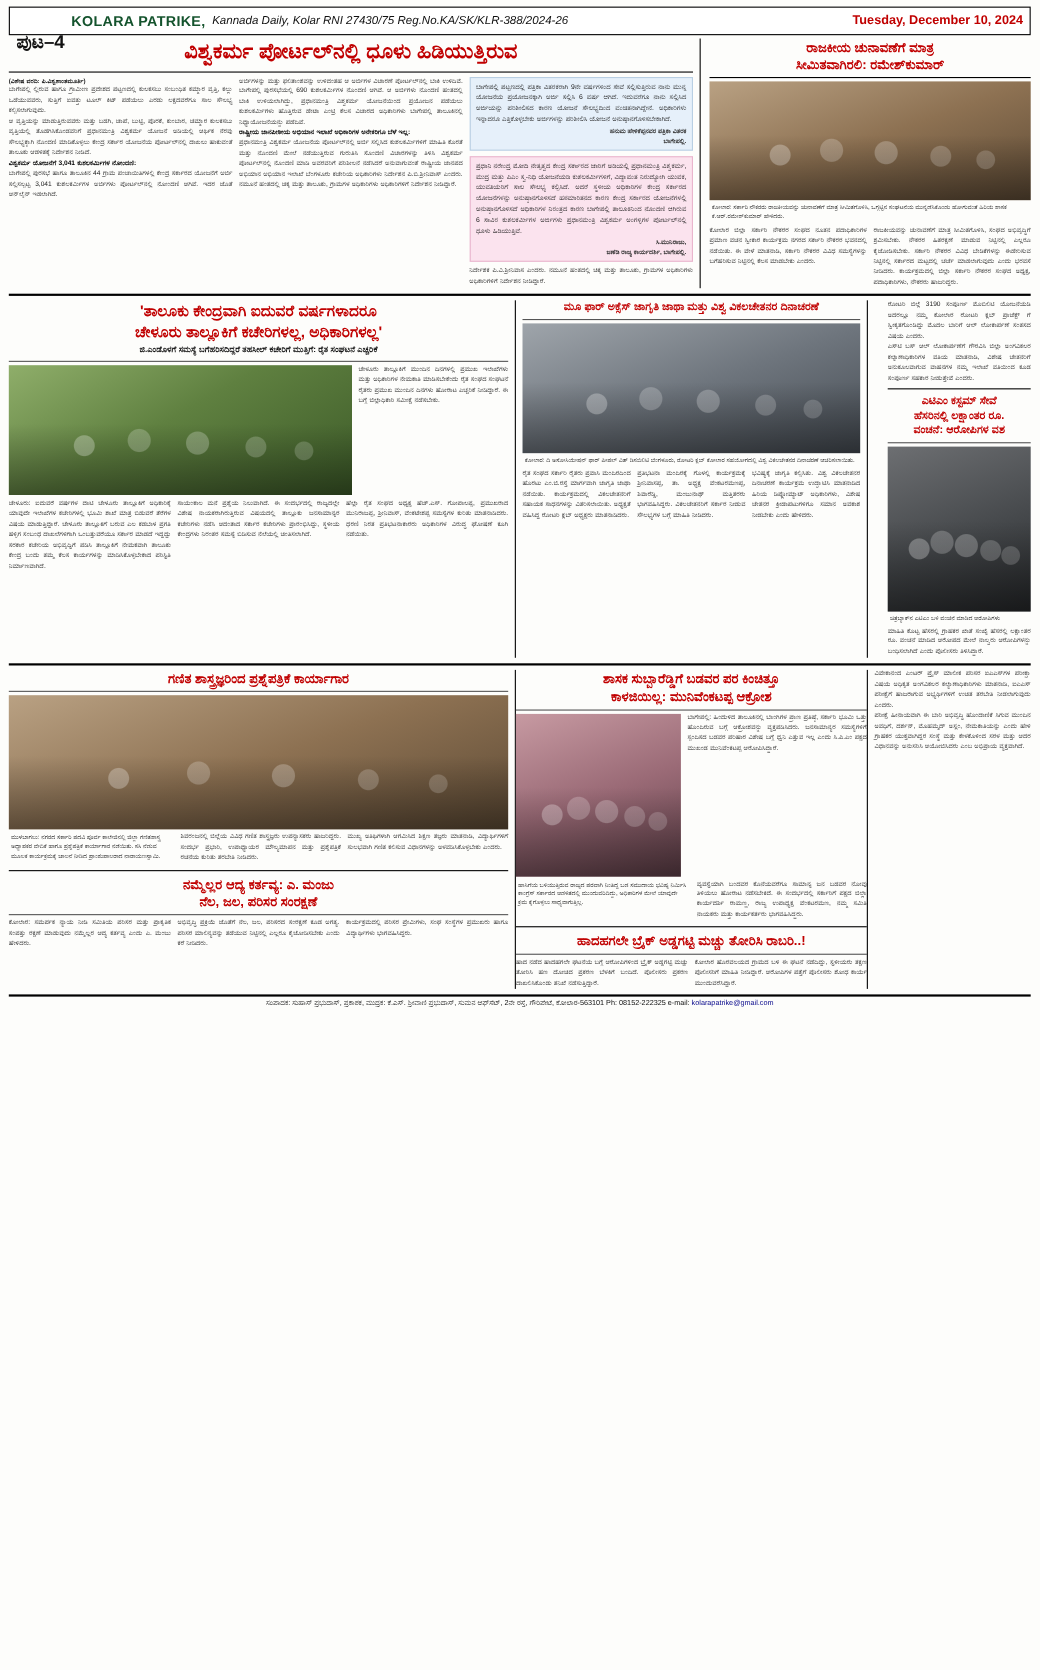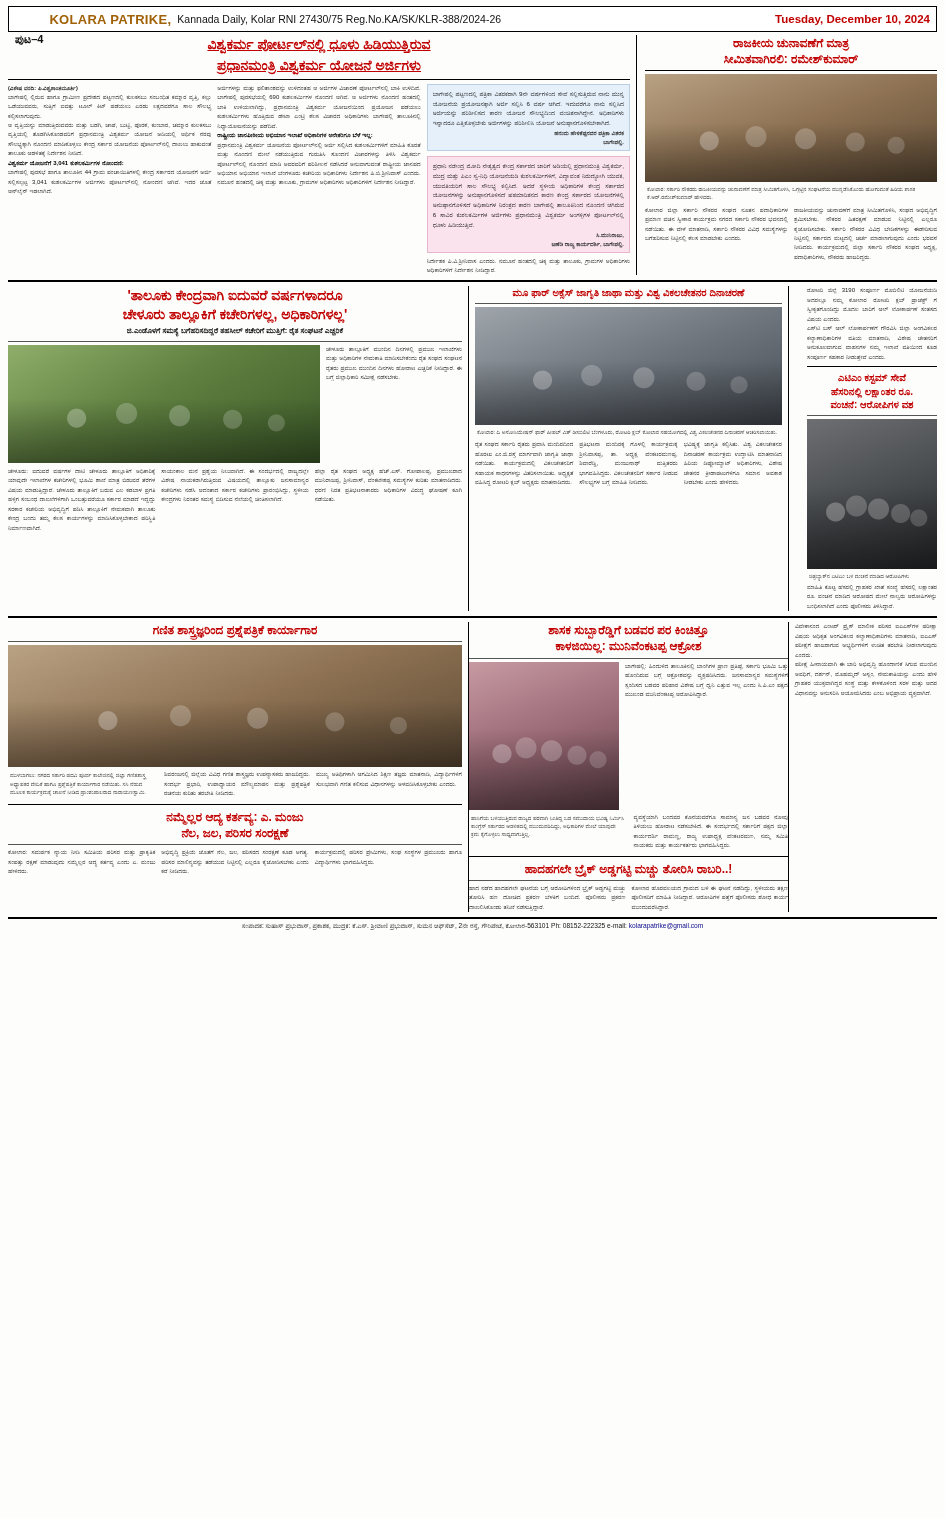--- a/index.html
+++ b/index.html
@@ -22,28 +22,28 @@
   .masthead {
     border: 1px solid #000;
     height: 26px;
     display: flex;
     align-items: center;
     padding: 0 6px;
     font-size: 11.5px;
     gap: 6px;
     background: #fff;
   }
-  .masthead .page-no { font-weight: bold; font-size: 11px; margin-top: 40px; }
+  .masthead .page-no { font-weight: bold; font-size: 17px; margin-top: 40px; }
   .masthead .title {
     font-weight: bold;
-    color: #a16207;
+    color: #14532d;
     font-size: 13px;
     letter-spacing: .3px;
   }
-  .masthead .sub { font-size: 10.5px; }
+  .masthead .sub { font-size: 10.5px; font-style: italic; }
   .masthead .date {
     font-weight: bold;
     color: #c00000;
     margin-left: auto;
     font-size: 11.5px;
   }
   .body-text {
     font-size: 6.0px;
     line-height: 1.58;
     text-align: justify;
@@ -58,21 +58,21 @@
     padding: 1px 2px;
   }
   .caption.left { text-align: left; }
 
   .headline {
     color: #c00000;
     font-weight: bold;
     text-align: center;
     line-height: 1.35;
   }
-  .hl-xl { font-size: 14px; text-decoration: underline; }
+  .hl-xl { font-size: 19px; }
   .hl-lg { font-size: 14px; }
   .hl-md { font-size: 12px; }
   .hl-sm { font-size: 10px; }
   .sub-headline {
     font-size: 7.5px;
     font-weight: bold;
     text-align: center;
     color: #111;
     line-height: 1.4;
     padding: 2px 0;
@@ -162,21 +162,20 @@
     <span class="page-no">ಪುಟ–4</span>
     <span class="title">KOLARA PATRIKE,</span>
     <span class="sub">Kannada Daily, Kolar   RNI 27430/75 Reg.No.KA/SK/KLR-388/2024-26</span>
     <span class="date">Tuesday, December 10, 2024</span>
   </div>
 
   <div class="top-area">
 
     <div class="top-left">
       <div class="headline hl-xl">ವಿಶ್ವಕರ್ಮ ಪೋರ್ಟಲ್‌ನಲ್ಲಿ ಧೂಳು ಹಿಡಿಯುತ್ತಿರುವ</div>
-      <div class="headline hl-xl" style="margin-top:2px">ಪ್ರಧಾನಮಂತ್ರಿ ವಿಶ್ವಕರ್ಮ ಯೋಜನೆ ಅರ್ಜಿಗಳು</div>
       <div class="hr" style="margin:4px 0 4px 0"></div>
 
       <div class="cols">
         <div class="col">
           <div class="body-text" style="font-size:5.6px;font-weight:bold">(ವಿಶೇಷ ವರದಿ: ಪಿ.ವಿಶ್ವಶಾಂತಮೂರ್ತಿ)</div>
           <div class="body-text">ಬಾಗೇಪಲ್ಲಿ ಲ್ಲಿರುವ ಹಾಗೂ ಗ್ರಾಮೀಣ ಪ್ರದೇಶದ ಪಟ್ಟಣದಲ್ಲಿ ಕುಲಕಸಬು ಸಂಬಂಧಿತ ಕಮ್ಮಾರ ವೃತ್ತಿ, ಕಲ್ಲು ಒಡೆಯುವವರು, ಸುತ್ತಿಗೆ ಐವತ್ತು ಟೂಲ್ ಕಿಟ್ ಪಡೆಯಲು ಎರಡು ಲಕ್ಷದವರೆಗೂ ಸಾಲ ಸೌಲಭ್ಯ ಕಲ್ಪಿಸಲಾಗುವುದು.</div>
           <div class="body-text">ಆ ವೃತ್ತಿಯನ್ನು ಮಾಡುತ್ತಿರುವವರು ಮತ್ತು ಬಡಗಿ, ಚಾಪೆ, ಬುಟ್ಟಿ, ಪೊರಕೆ, ಕುಂಬಾರ, ಚಮ್ಮಾರ ಕುಲಕಸಬು ವೃತ್ತಿಯಲ್ಲಿ ತೊಡಗಿಸಿಕೊಂಡವರಿಗೆ ಪ್ರಧಾನಮಂತ್ರಿ ವಿಶ್ವಕರ್ಮ ಯೋಜನೆ ಅಡಿಯಲ್ಲಿ ಆರ್ಥಿಕ ನೆರವು ಸೌಲಭ್ಯಕ್ಕಾಗಿ ನೊಂದಣಿ ಮಾಡಿಕೊಳ್ಳಲು ಕೇಂದ್ರ ಸರ್ಕಾರ ಯೋಜನೆಯ ಪೋರ್ಟಲ್‌ನಲ್ಲಿ ದಾಖಲು ಹಾಕುವಂತೆ ತಾಲೂಕು ಆಡಳಿತಕ್ಕೆ ನಿರ್ದೇಶನ ನೀಡಿದೆ.</div>
           <div class="body-text" style="font-weight:bold;color:#000;text-align:left">ವಿಶ್ವಕರ್ಮ ಯೋಜನೆಗೆ 3,041 ಕುಶಲಕರ್ಮಿಗಳ ನೋಂದಣಿ:</div>
           <div class="body-text">ಬಾಗೇಪಲ್ಲಿ ಪುರಸಭೆ ಹಾಗೂ ತಾಲೂಕಿನ 44 ಗ್ರಾಮ ಪಂಚಾಯಿತಿಗಳಲ್ಲಿ ಕೇಂದ್ರ ಸರ್ಕಾರದ ಯೋಜನೆಗೆ ಅರ್ಜಿ ಸಲ್ಲಿಸಲ್ಪಟ್ಟ 3,041 ಕುಶಲಕರ್ಮಿಗಳ ಅರ್ಜಿಗಳು ಪೋರ್ಟಲ್‌ನಲ್ಲಿ ನೋಂದಣಿ ಆಗಿವೆ. ಇದರ ಜೊತೆ ಆನ್‌ಲೈನ್ ಇಡಲಾಗಿದೆ.</div>
         </div>

